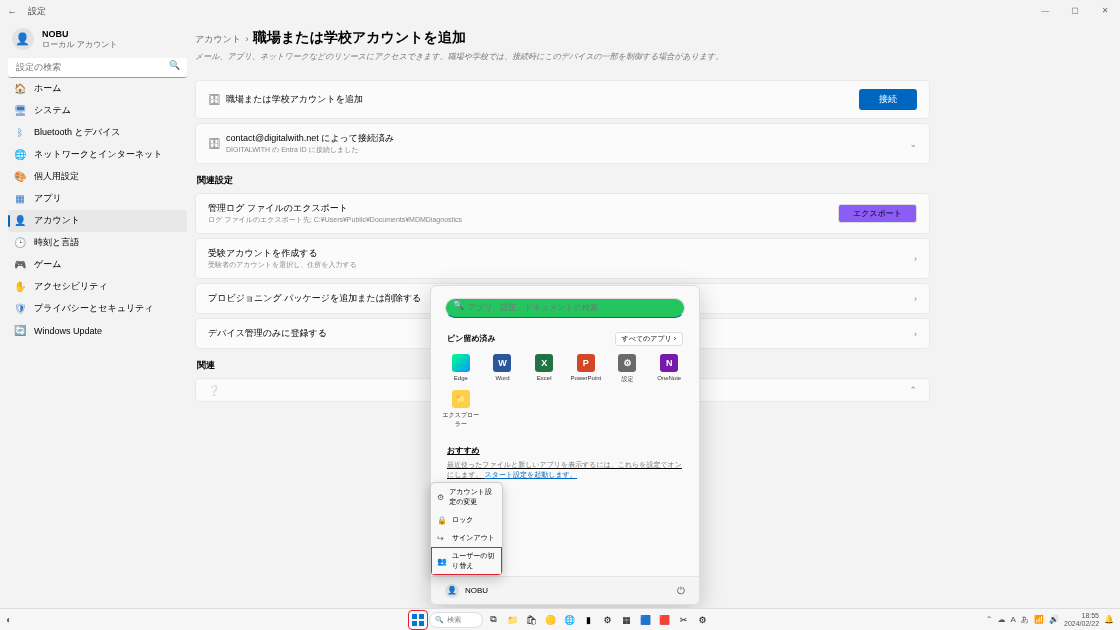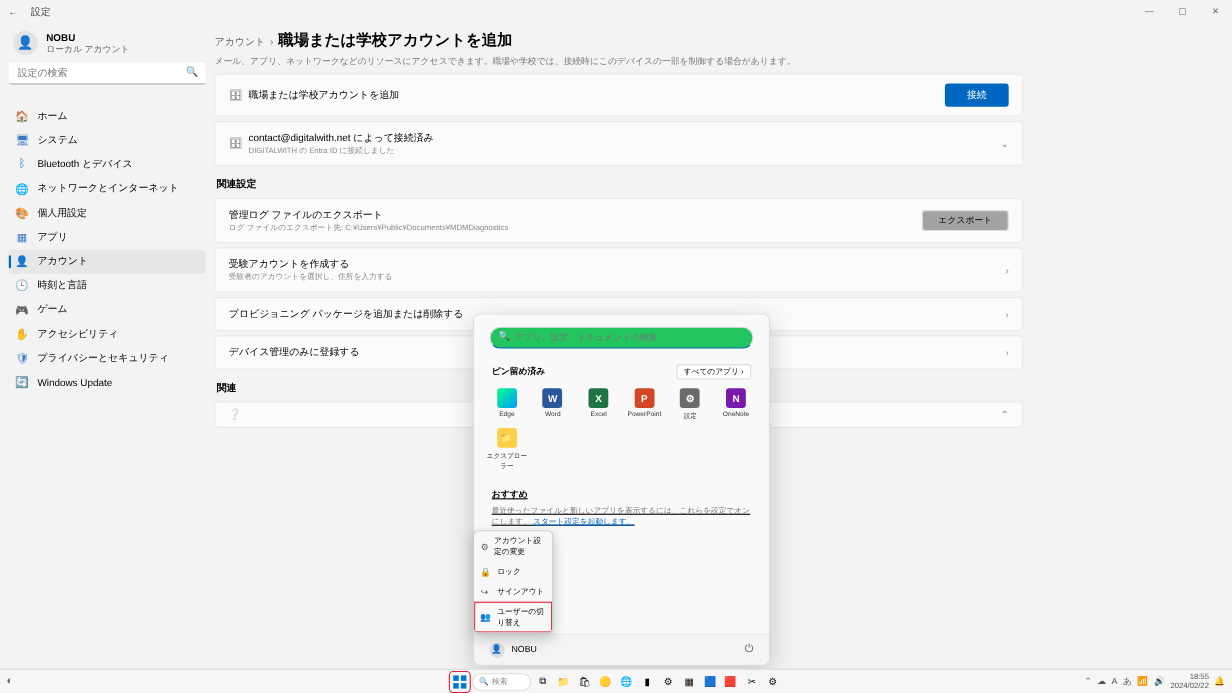--- a/index.html
+++ b/index.html
@@ -11,40 +11,40 @@
 .win-controls { position: absolute; right: 0; top: 0; display: flex; }
 .win-controls div { width: 30px; height: 22px; text-align: center; line-height: 22px; font-size: 8px; color: #666; }
 
 .content { display: flex; height: calc(100% - 44px); }
 
 .sidebar { width: 195px; padding: 2px 8px 0 8px; }
 .user-block { display: flex; align-items: center; gap: 8px; margin: 4px 0 6px 4px; }
 .avatar { width: 22px; height: 22px; border-radius: 50%; background: #e3e3e3; display: flex; align-items: center; justify-content: center; color: #888; font-size: 12px; }
 .user-text .name { font-size: 9px; font-weight: 600; }
 .user-text .role { font-size: 8px; color: #666; }
-.search { position: relative; margin: 6px 0 18px; }
+.search { position: relative; margin: 6px 0 0; }
 .search input { width: 100%; height: 20px; border: none; border-bottom: 1px solid #999; background: #fff; border-radius: 3px; padding: 0 20px 0 8px; font-size: 9px; outline: none; }
 .search .s-icon { position: absolute; right: 6px; top: 4px; font-size: 9px; color: #888; }
 .nav-item { display: flex; align-items: center; height: 22px; padding: 0 6px; font-size: 9px; border-radius: 3px; cursor: default; gap: 8px; }
 .nav-item.sel { background: #e7e7e7; position: relative; }
 .nav-item.sel::before { content: ""; position: absolute; left: 0; top: 5px; width: 2px; height: 12px; background: #0067c0; border-radius: 2px; }
 .nav-icon { width: 12px; font-size: 10px; text-align: center; }
 
 .main { flex: 1; padding: 6px 190px 0 0; }
 .crumb { font-size: 9px; color: #666; margin-bottom: 0px; }
 .h1 { font-size: 14px; font-weight: 600; display: inline; }
-.sub { font-size: 8px; color: #777; margin: 4px 0 6px; }
+.sub { font-size: 8px; color: #777; margin: 4px 0 18px; font-style: italic; }
 .card { background: #fbfbfb; border: 1px solid #e9e9e9; border-radius: 4px; padding: 8px 12px; margin-bottom: 4px; display: flex; align-items: center; }
 .card .c-icon { width: 18px; font-size: 10px; color: #555; }
 .card .c-body { flex: 1; }
 .card .c-title { font-size: 9px; }
 .card .c-sub { font-size: 7px; color: #888; }
 .card .c-chev { font-size: 9px; color: #888; }
 .btn-blue { background: #0067c0; color: #fff; border: none; border-radius: 3px; padding: 4px 20px; font-size: 9px; }
-.btn-gray { background: #a3a3a3; border: 1px solid #ddd; border-radius: 3px; padding: 3px 14px; font-size: 8px; }
+.btn-gray { background: #8b5cf6; border: 1px solid #ddd; border-radius: 3px; padding: 3px 14px; font-size: 8px; }
 .section-h { font-size: 9px; font-weight: 600; margin: 10px 0 6px 2px; }
 
 
 .start { position: absolute; left: 430px; bottom: 25px; width: 270px; height: 320px; background: rgba(249,249,249,0.97); border: 1px solid #ddd; border-radius: 6px; box-shadow: 0 6px 24px rgba(0,0,0,0.2); display: flex; flex-direction: column; }
 .start .s-search { margin: 10px 14px 8px; position: relative; }
 .start .s-search input { width: 100%; height: 20px; border: 1px solid #ddd; border-bottom: 1px solid #0067c0; border-radius: 10px; padding: 0 8px 0 22px; font-size: 8px; background: #22c55e; outline: none; }
 .start .s-search .ico { position: absolute; left: 8px; top: 4px; font-size: 9px; color: #888; }
 .start .row-h { display: flex; justify-content: space-between; align-items: center; padding: 0 16px; margin-top: 6px; }
 .start .row-h .lbl { font-size: 8px; font-weight: 600; }
 .start .row-h .all { font-size: 7px; border: 1px solid #ddd; border-radius: 3px; padding: 1px 6px; background: #fff; }

